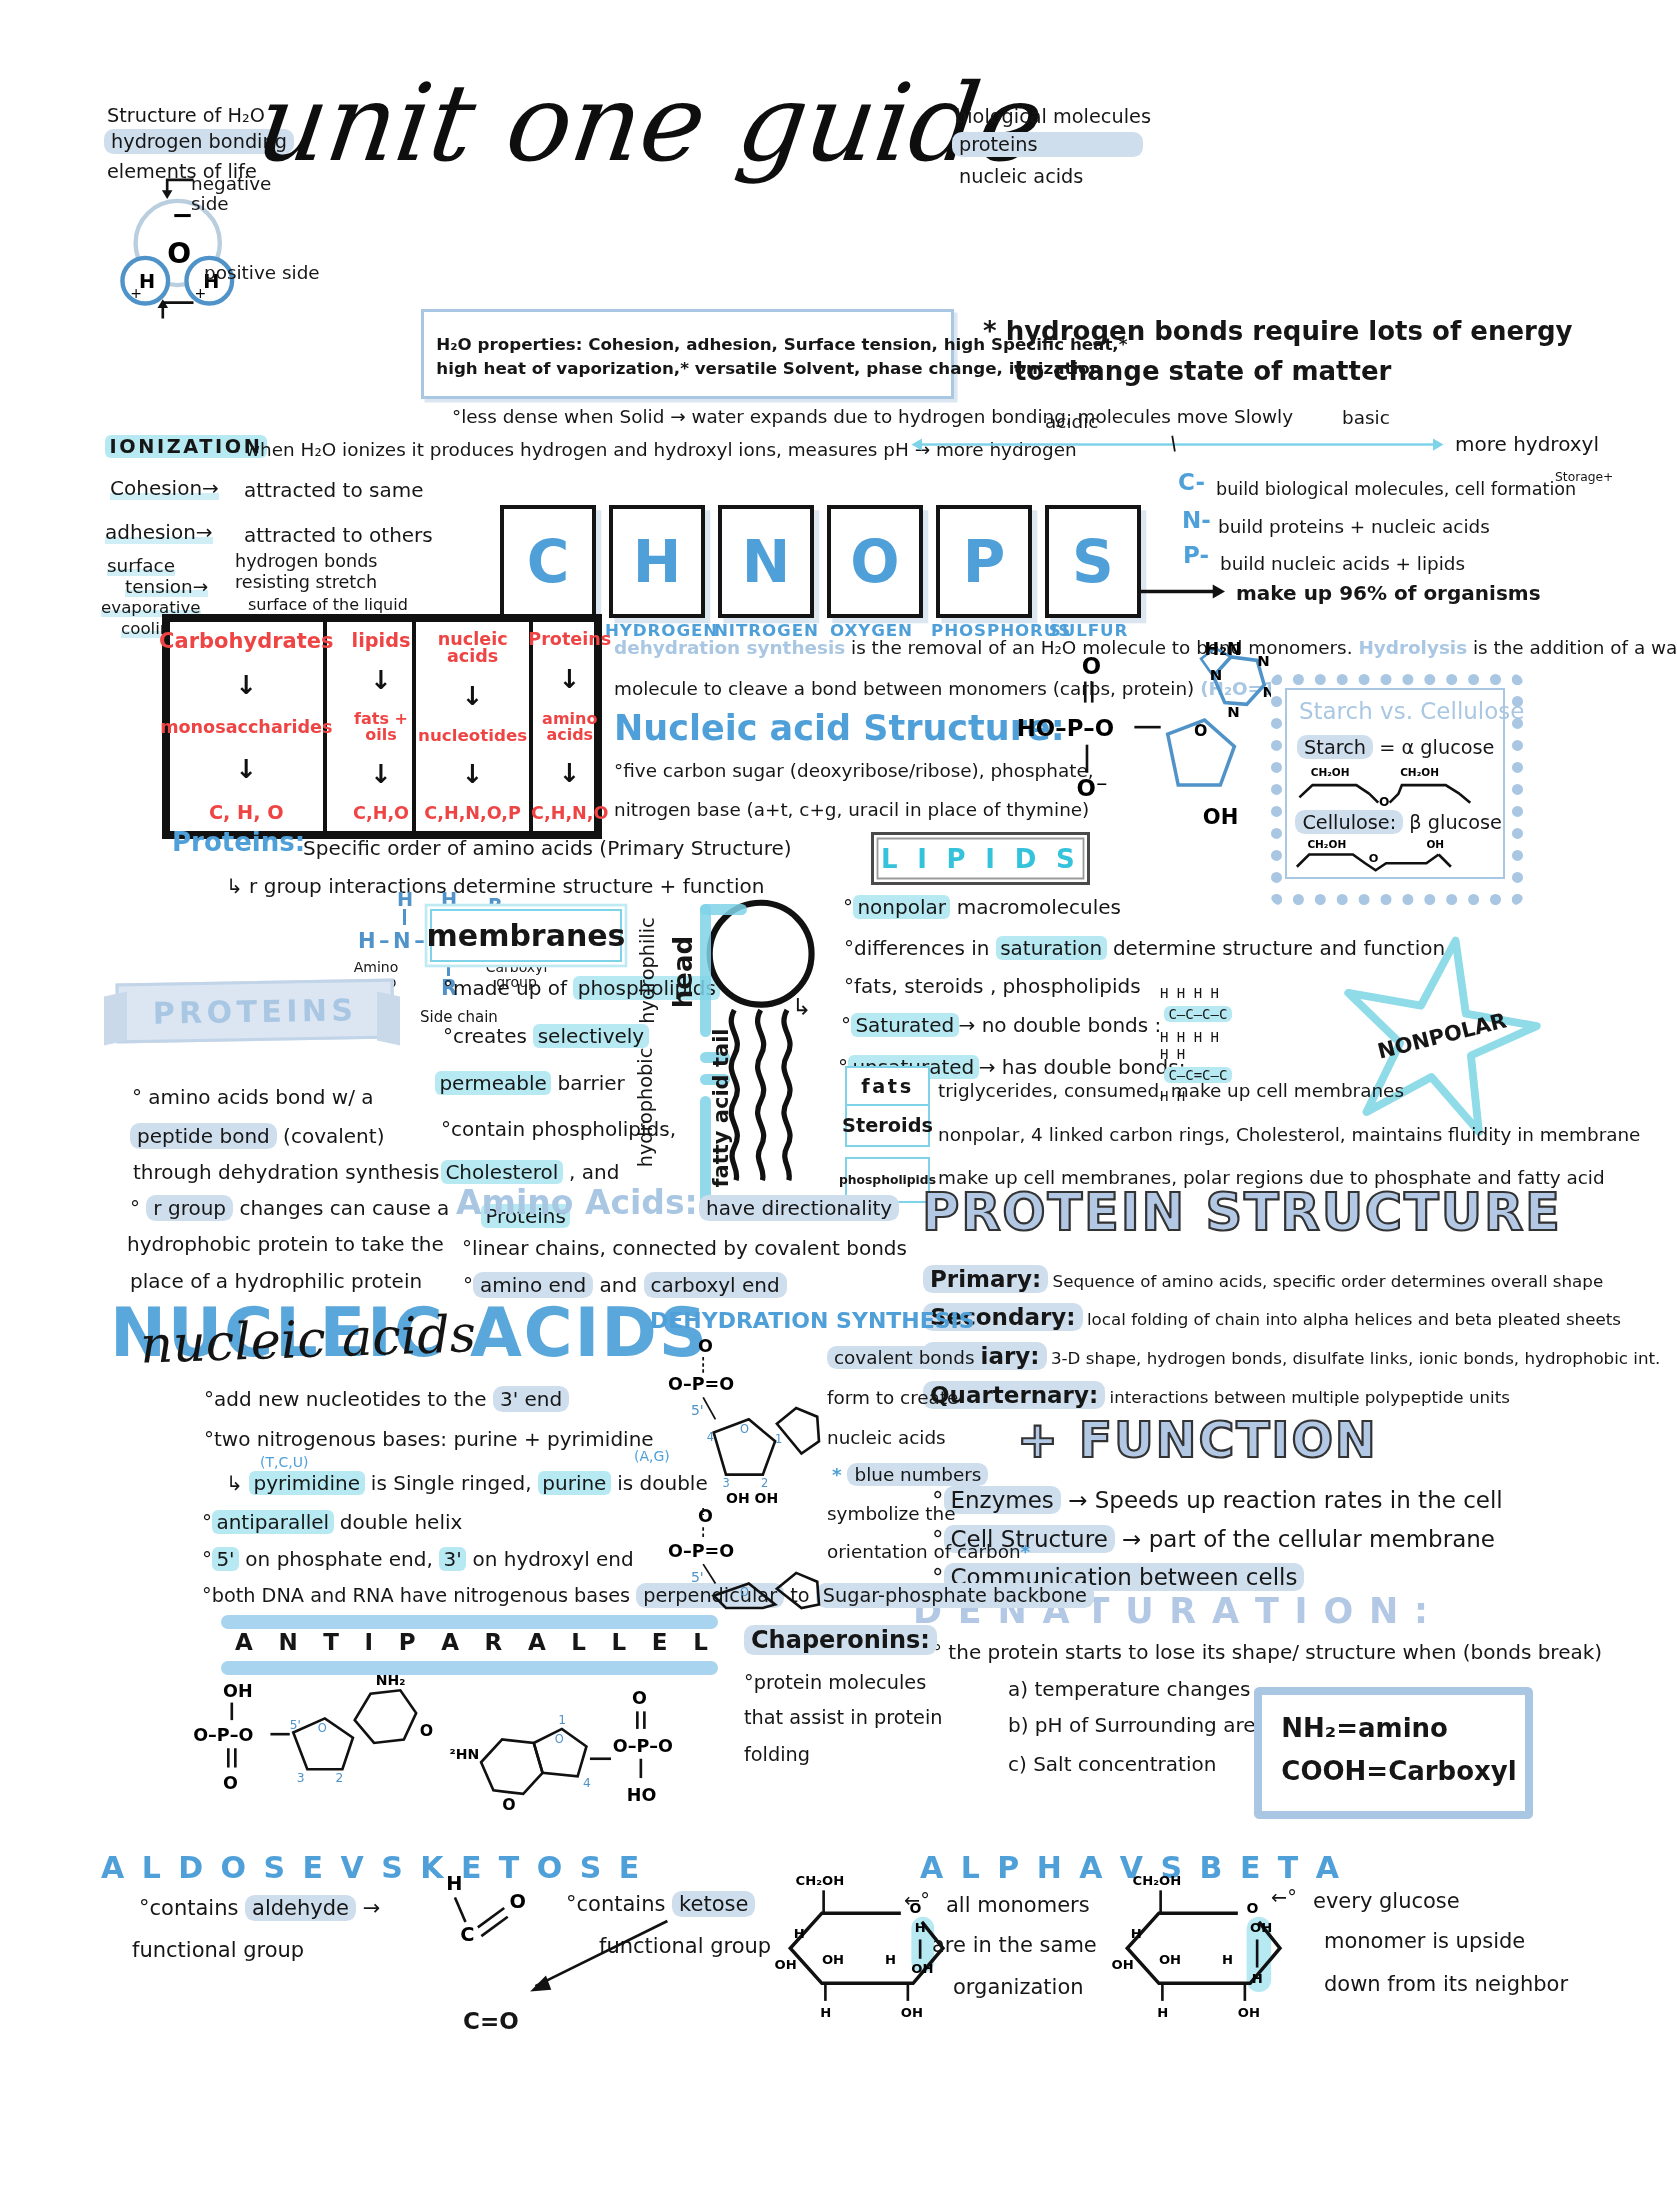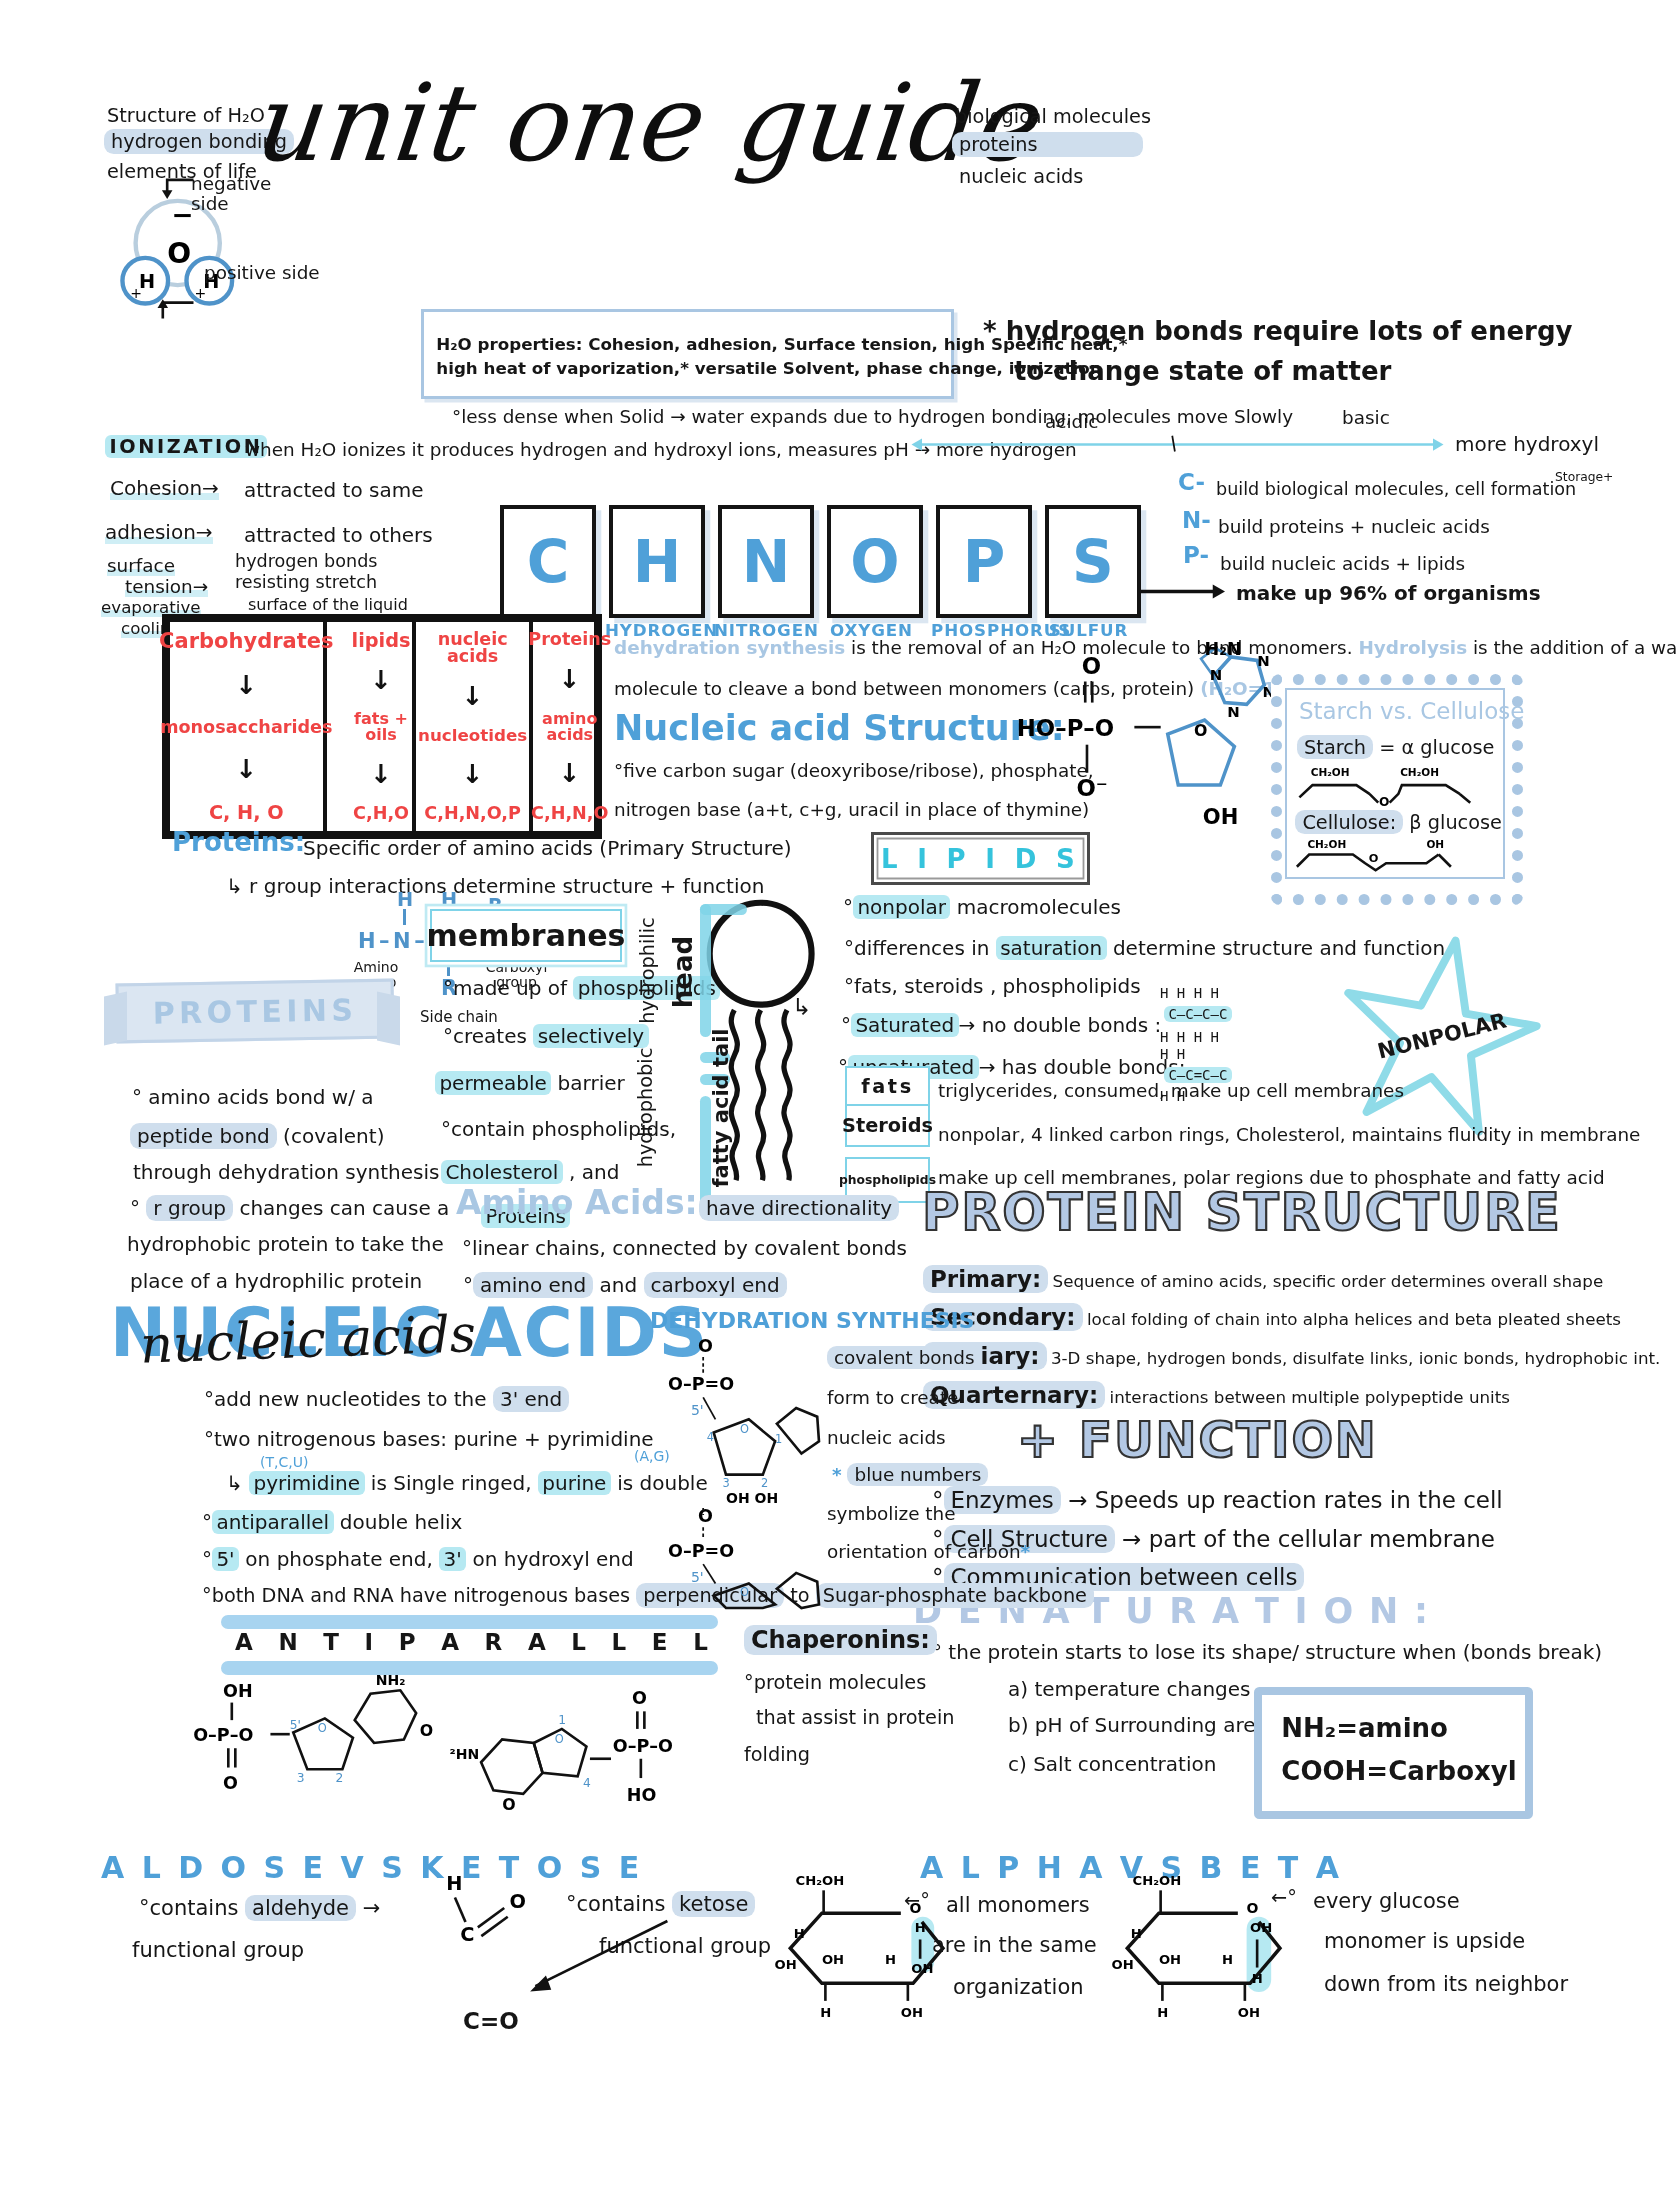--- a/index.html
+++ b/index.html
@@ -401,21 +401,21 @@
     <text x="508" y="30" font-size="20" font-weight="bold">O</text>
     <line x1="514" y1="38" x2="514" y2="58" stroke="#111" stroke-width="3"></line>
     <line x1="522" y1="38" x2="522" y2="58" stroke="#111" stroke-width="3"></line>
     <text x="486" y="84" font-size="20" font-weight="bold">O–P–O</text>
     <line x1="518" y1="92" x2="518" y2="114" stroke="#111" stroke-width="3"></line>
     <text x="502" y="140" font-size="20" font-weight="bold">HO</text>
   </svg>
 
   <div class="t s27 b" style="left:744px;top:1626px;font-size:24px;"><span class="hlp">Chaperonins:</span></div>
   <div class="t s22" style="left:744px;top:1671px;">°protein molecules</div>
-  <div class="t s22" style="left:744px;top:1706px;margin-left:12px;">that assist in protein</div>
+  <div class="t s22" style="left:744px;top:1706px;">that assist in protein</div>
   <div class="t s22" style="left:744px;top:1743px;">folding</div>
 
   <div class="t b blue" style="left:101px;top:1850px;font-size:30px;letter-spacing:3.5px;">A L D O S E      V S      K E T O S E</div>
   <div class="t s24" style="left:139px;top:1896px;"><span>°contains </span><span class="hlp">aldehyde</span><span> →</span></div>
   <div class="t s24" style="left:132px;top:1938px;">functional group</div>
   <svg style="left:439px;top:1871px;" width="97" height="88" viewBox="0 0 110 100">
     <text x="8" y="22" font-size="22" font-weight="bold">H</text>
     <line x1="18" y1="30" x2="30" y2="58" stroke="#111" stroke-width="3"></line>
     <text x="24" y="80" font-size="22" font-weight="bold">C</text>
     <line x1="44" y1="64" x2="74" y2="42" stroke="#111" stroke-width="3"></line>

